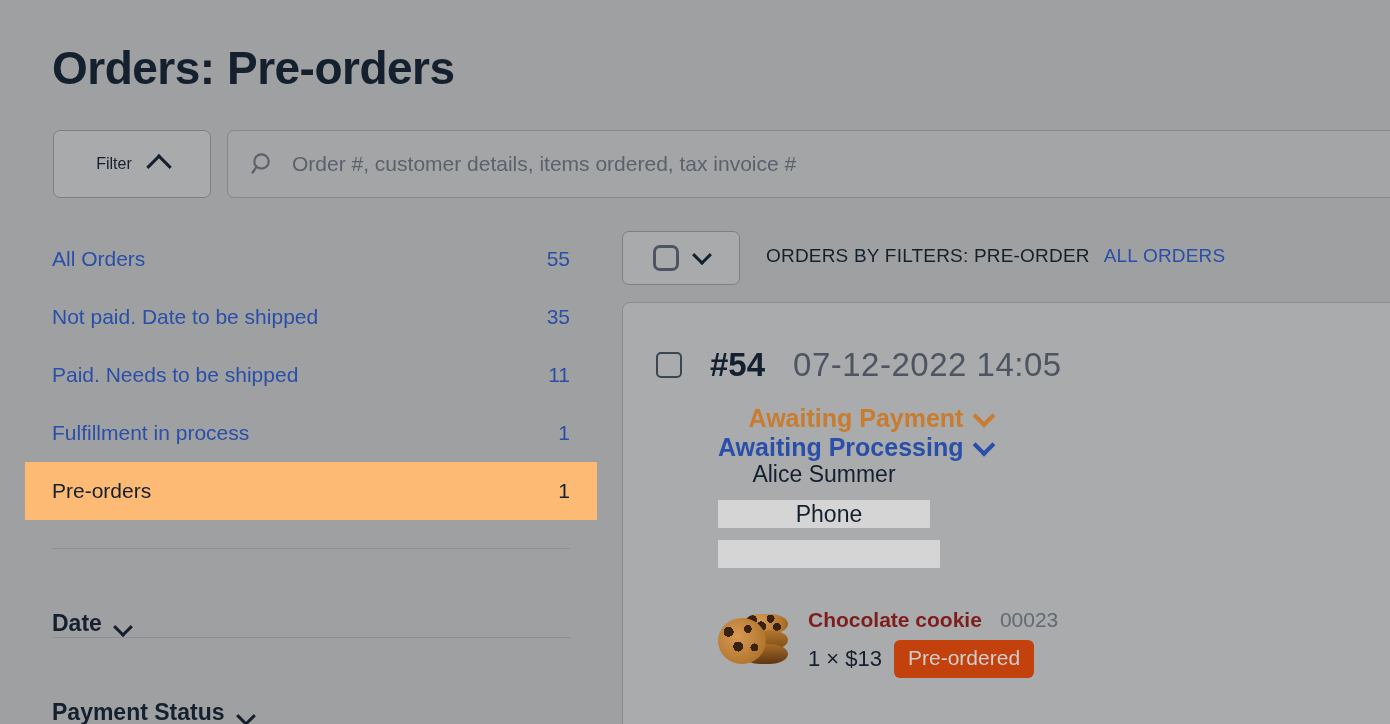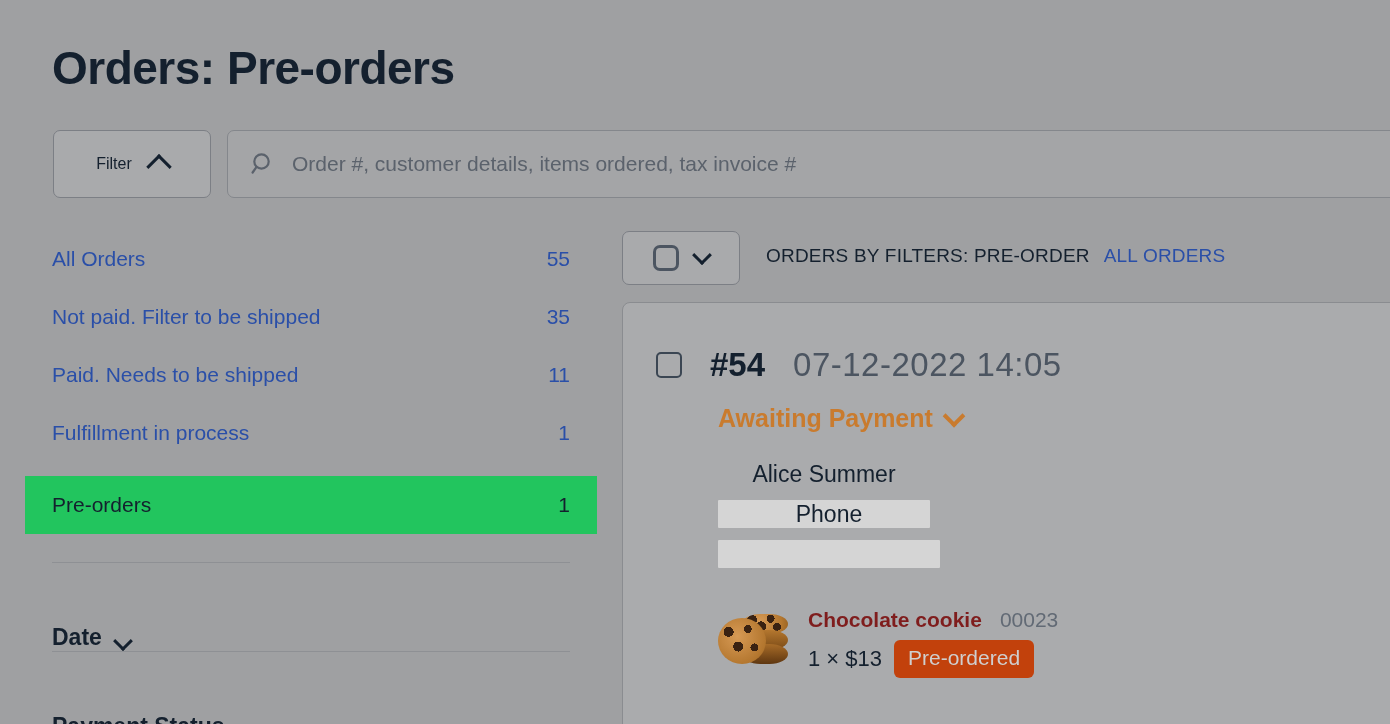--- a/index.html
+++ b/index.html
@@ -100,22 +100,21 @@
     align-items: center;
     justify-content: space-between;
     padding: 0 27px;
     box-sizing: border-box;
     cursor: pointer;
     font-size: 21px;
   }
   .side-row .lbl { color: #2a4fa8; white-space: nowrap; }
   .side-row .cnt { color: #2a4fa8; }
   .side-row.selected {
-    background: #22c55e;
-    margin-top: 14px;
+    background: #fdba74;
   }
   .side-row.selected .lbl,
   .side-row.selected .cnt { color: #14202e; }
 
   .side-divider {
     height: 1px;
     background: #8e9094;
     margin: 0 27px;
   }
   .side-section {
@@ -376,21 +375,21 @@
   </div>
 
   <div class="sidebar">
 
     <div class="side-row">
       <span class="lbl">All Orders</span>
       <span class="cnt">55</span>
     </div>
 
     <div class="side-row">
-      <span class="lbl">Not paid. Filter to be shipped</span>
+      <span class="lbl">Not paid. Date to be shipped</span>
       <span class="cnt">35</span>
     </div>
 
     <div class="side-row">
       <span class="lbl">Paid. Needs to be shipped</span>
       <span class="cnt">11</span>
     </div>
 
     <div class="side-row">
       <span class="lbl">Fulfillment in process</span>
@@ -432,20 +431,24 @@
     <div class="card-head">
       <span class="cb thin"></span>
       <span class="order-no">#54</span>
       <span class="order-date">07-12-2022 14:05</span>
     </div>
   </div>
 
   <div class="status-row">
     <span class="status pay">
       <span>Awaiting Payment</span>
+      <span class="chev-st"></span>
+    </span>
+    <span class="status proc">
+      <span>Awaiting Processing</span>
       <span class="chev-st"></span>
     </span>
   </div>
 
   <div class="cust-row cust-name-row">
     <span class="cust-label">Alice Summer</span>
     <span class="redact name"></span>
   </div>
 
   <div class="cust-row cust-phone-row">

